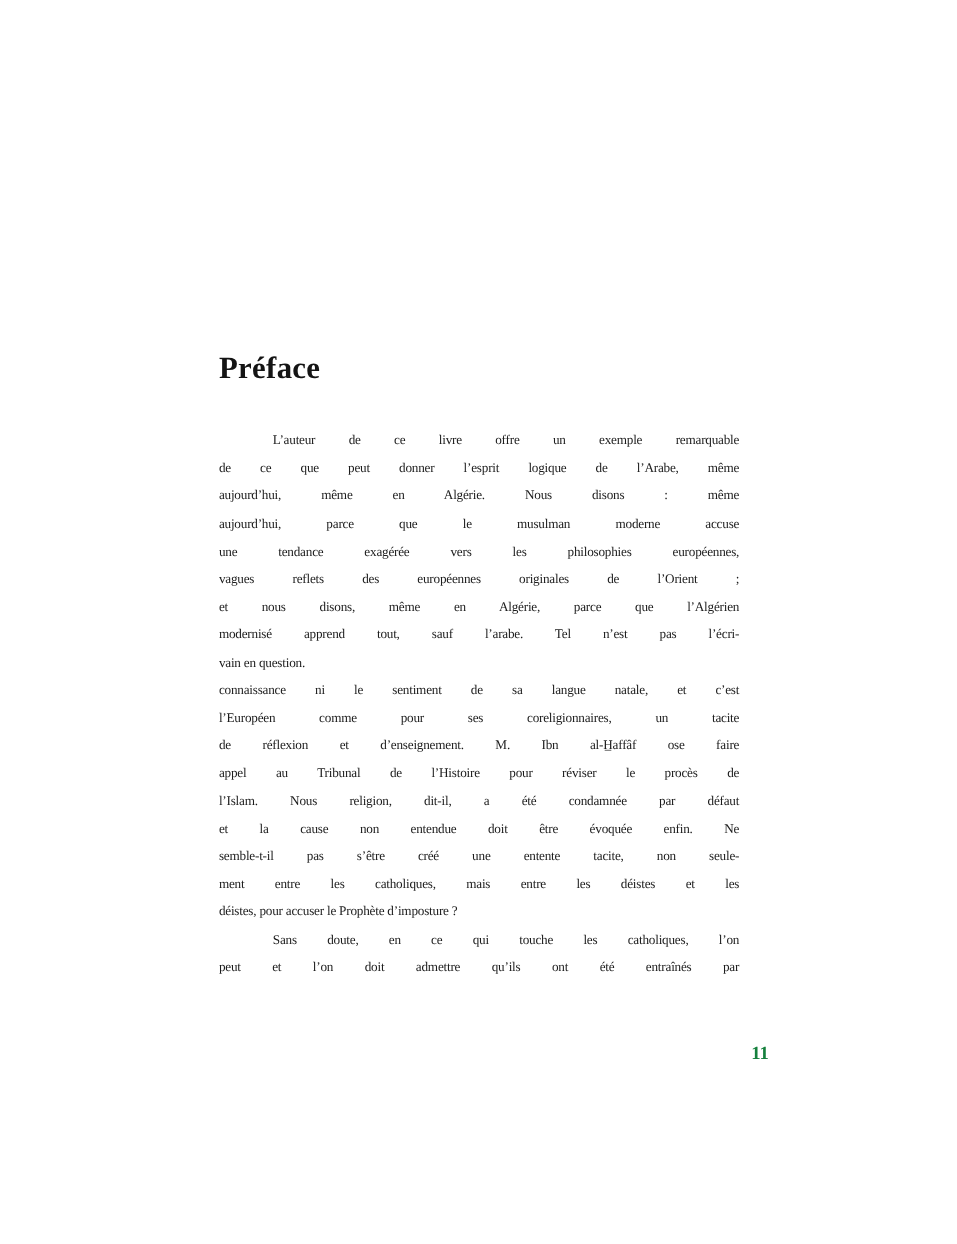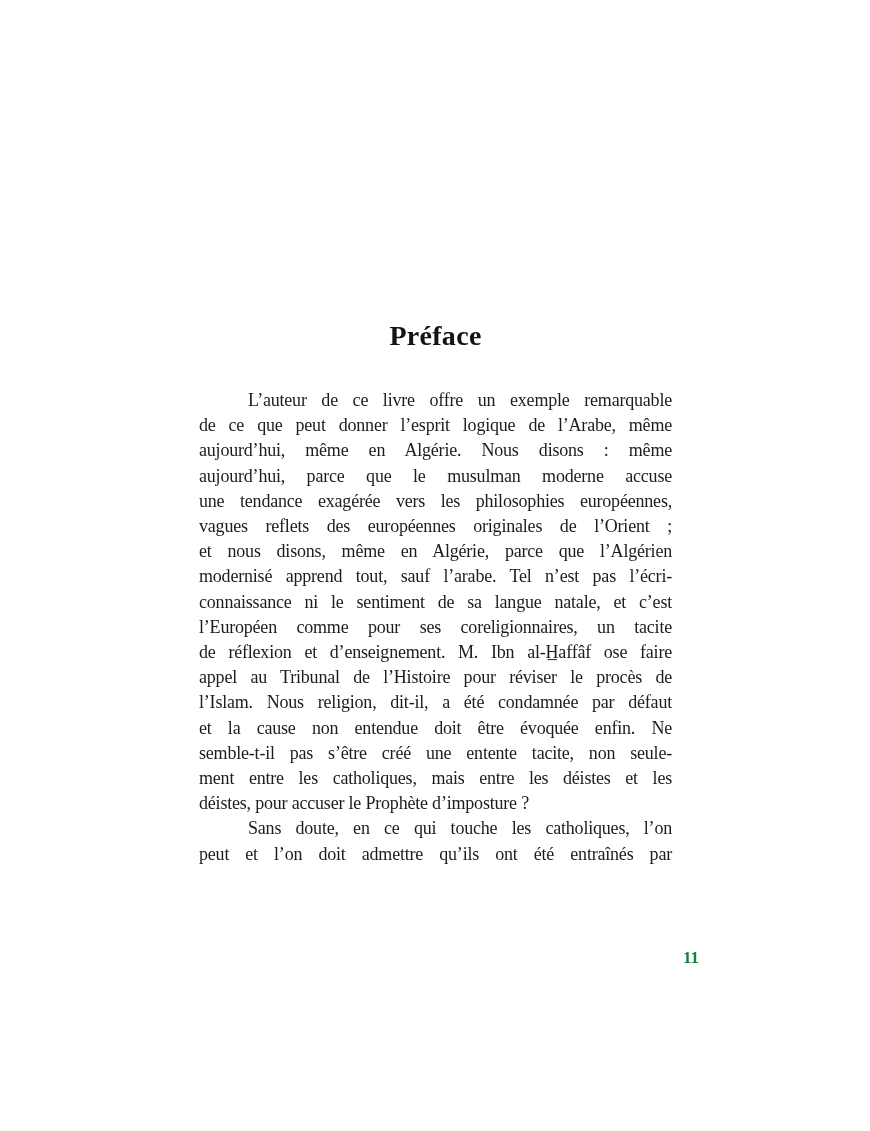--- a/index.html
+++ b/index.html
@@ -15,32 +15,31 @@
     font-family: "Liberation Serif", "DejaVu Serif", serif;
     color: #1c1c1c;
     overflow: hidden;
   }
   .title {
     position: absolute;
     top: 320px;
     left: 199px;
     width: 473px;
     margin: 0;
-    text-align: center;
     font-weight: bold;
     font-size: 28px;
     letter-spacing: 0.3px;
     color: #141414;
   }
   .text-block {
     position: absolute;
     top: 388px;
     left: 199px;
     width: 473px;
-    font-size: 18px;
+    font-size: 12px;
     line-height: 25.2px;
     letter-spacing: -0.2px;
   }
   .paragraph {
     margin: 0;
   }
   .line {
     text-align: justify;
     text-align-last: justify;
   }
@@ -67,20 +66,21 @@
   <div class="text-block">
       <div class="paragraph">
         <div class="line indent">L’auteur de ce livre offre un exemple remarquable</div>
         <div class="line">de ce que peut donner l’esprit logique de l’Arabe, même</div>
         <div class="line">aujourd’hui, même en Algérie. Nous disons : même</div>
         <div class="line">aujourd’hui, parce que le musulman moderne accuse</div>
         <div class="line">une tendance exagérée vers les philosophies européennes,</div>
         <div class="line">vagues reflets des européennes originales de l’Orient ;</div>
         <div class="line">et nous disons, même en Algérie, parce que l’Algérien</div>
         <div class="line">modernisé apprend tout, sauf l’arabe. Tel n’est pas l’écri-</div>
+        <div class="line end">vain en question.</div>
       </div>
       <div class="paragraph">
         <div class="line">connaissance ni le sentiment de sa langue natale, et c’est</div>
         <div class="line">l’Européen comme pour ses coreligionnaires, un tacite</div>
         <div class="line">de réflexion et d’enseignement. M. Ibn al-H̲affâf ose faire</div>
         <div class="line">appel au Tribunal de l’Histoire pour réviser le procès de</div>
         <div class="line">l’Islam. Nous religion, dit-il, a été condamnée par défaut</div>
         <div class="line">et la cause non entendue doit être évoquée enfin. Ne</div>
         <div class="line">semble-t-il pas s’être créé une entente tacite, non seule-</div>
         <div class="line">ment entre les catholiques, mais entre les déistes et les</div>

